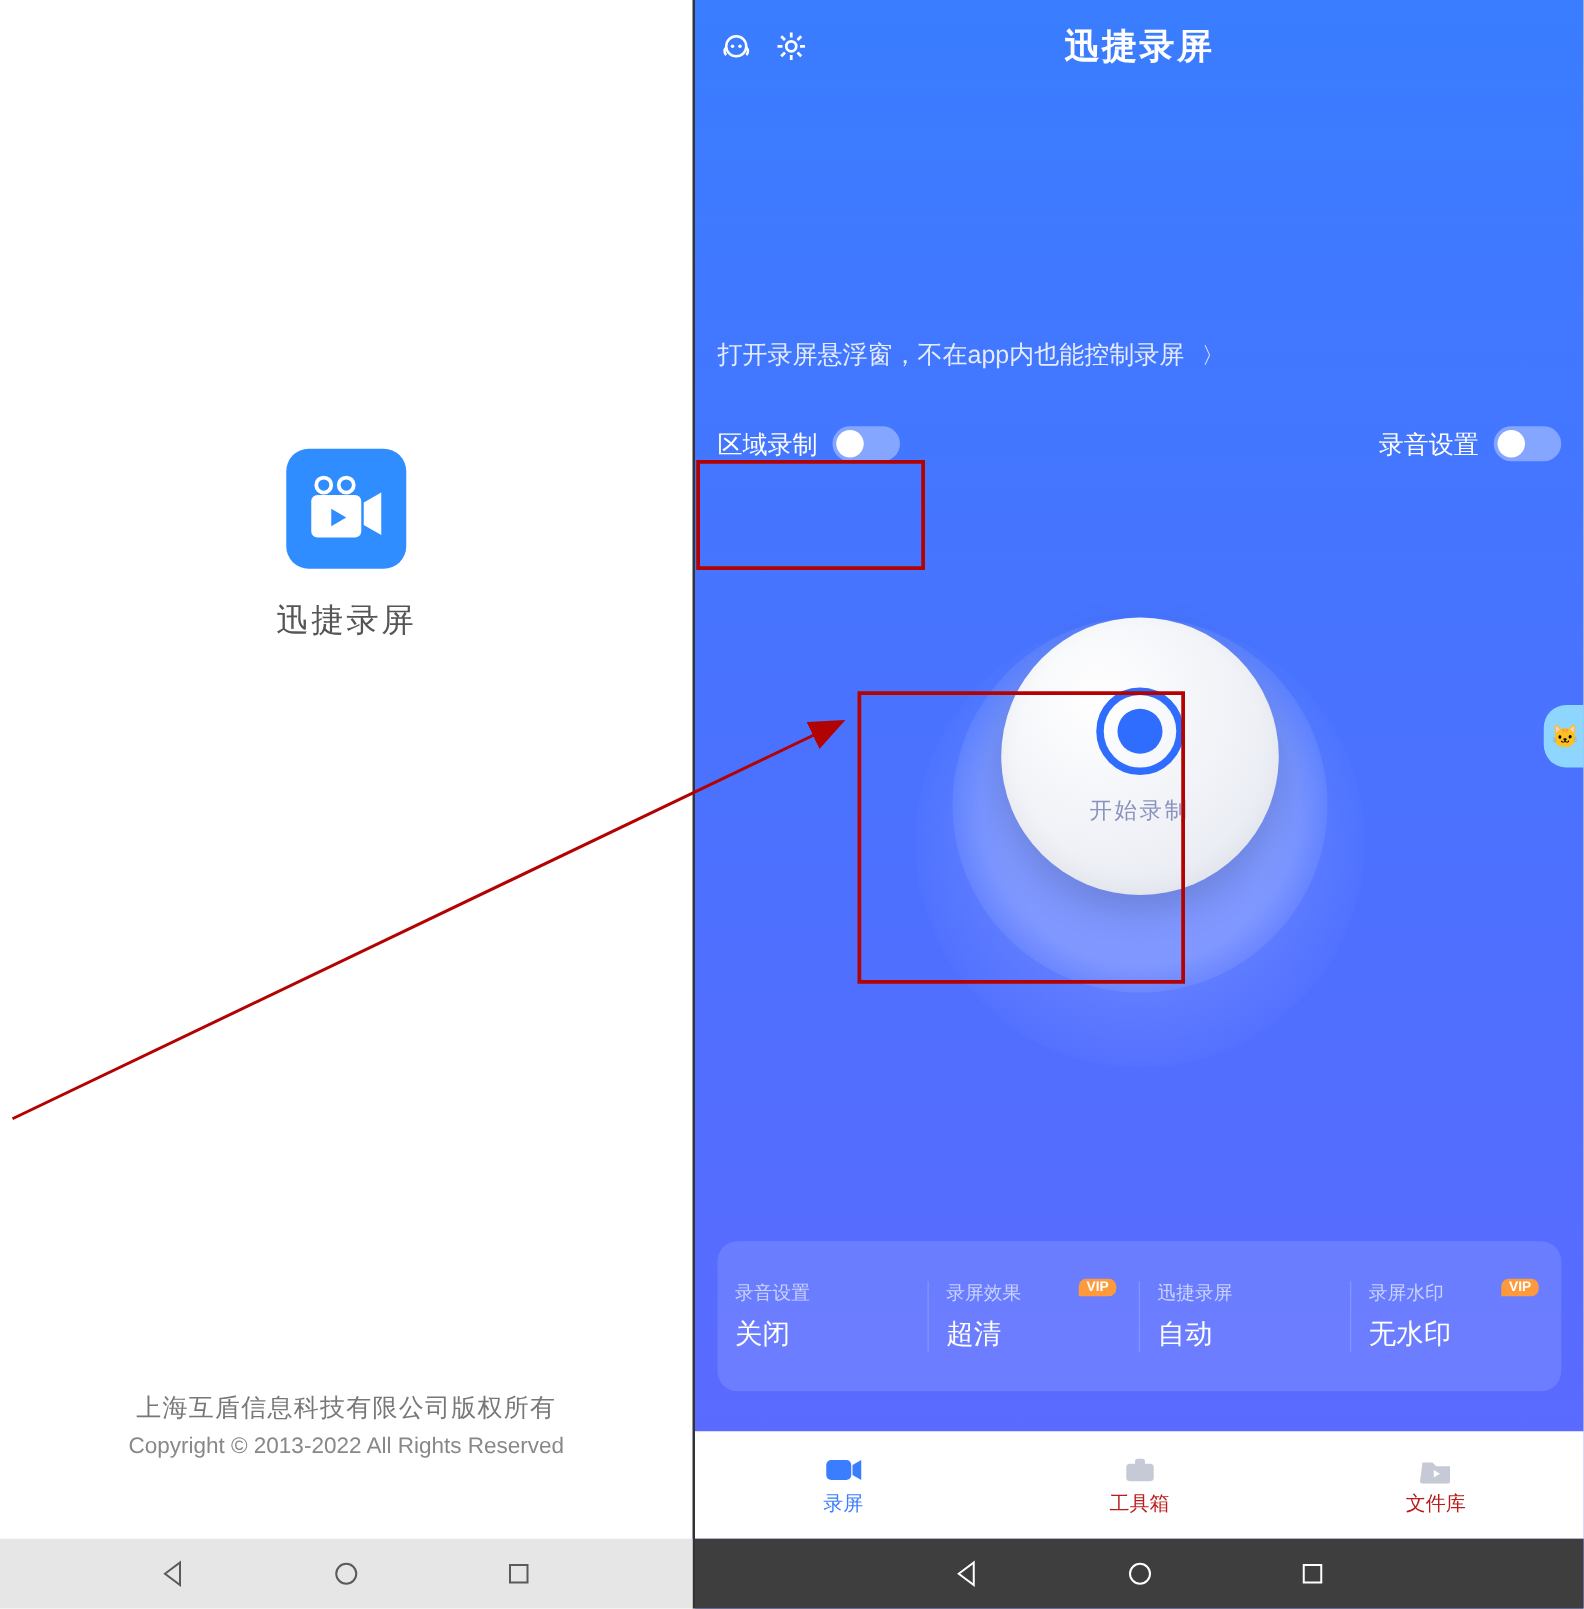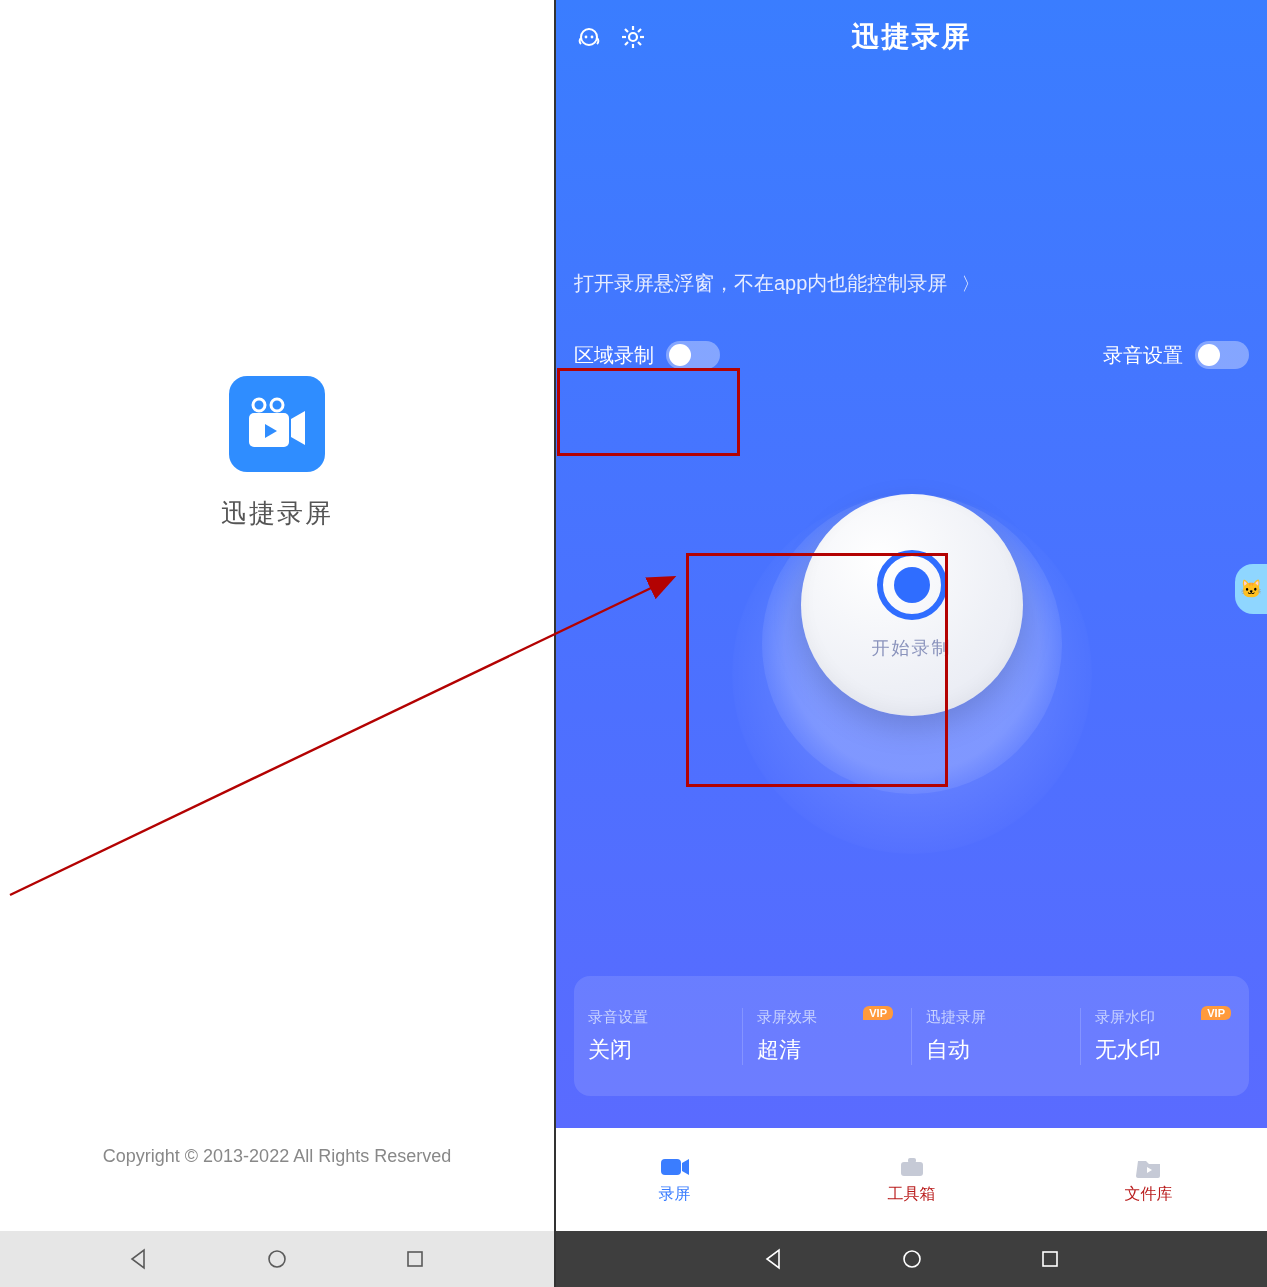--- a/index.html
+++ b/index.html
@@ -240,21 +240,21 @@
       top: 490px;
       width: 34px; height: 50px;
       background: #8fd6ff;
       border-radius: 18px 0 0 18px;
       z-index: 5;
       display:flex; align-items:center; justify-content:center;
       font-size: 18px;
     }
 
     .bottom-nav {
-      height: 103px;
+      height: 86px;
       background: #fff;
       display: flex;
       align-items: center;
     }
     .nav-item {
       flex:1;
       display:flex;
       flex-direction:column;
       align-items:center;
       gap:4px;
@@ -300,20 +300,21 @@
         <rect x="2" y="16" width="40" height="34" rx="5" fill="#fff"></rect>
         <polygon points="44,22 58,14 58,48 44,40" fill="#fff"></polygon>
         <circle cx="12" cy="8" r="6" fill="none" stroke="#fff" stroke-width="3"></circle>
         <circle cx="30" cy="8" r="6" fill="none" stroke="#fff" stroke-width="3"></circle>
         <polygon points="18,27 18,41 30,34" fill="#2f8dff"></polygon>
       </svg>
     </div>
     <div class="app-name">迅捷录屏</div>
   </div>
   <div class="left-footer">
+    <div class="company">上海互盾信息科技有限公司版权所有</div>
     <div class="copyright">Copyright © 2013-2022 All Rights Reserved</div>
   </div>
   <div class="android-nav light">
     <div class="abtn">
         <svg width="22" height="22" viewBox="0 0 22 22">
           <polygon points="16,2 16,20 4,11" fill="none" stroke="currentColor" stroke-width="1.6"></polygon>
         </svg>
       </div>
     <div class="abtn">
         <svg width="22" height="22" viewBox="0 0 22 22">

